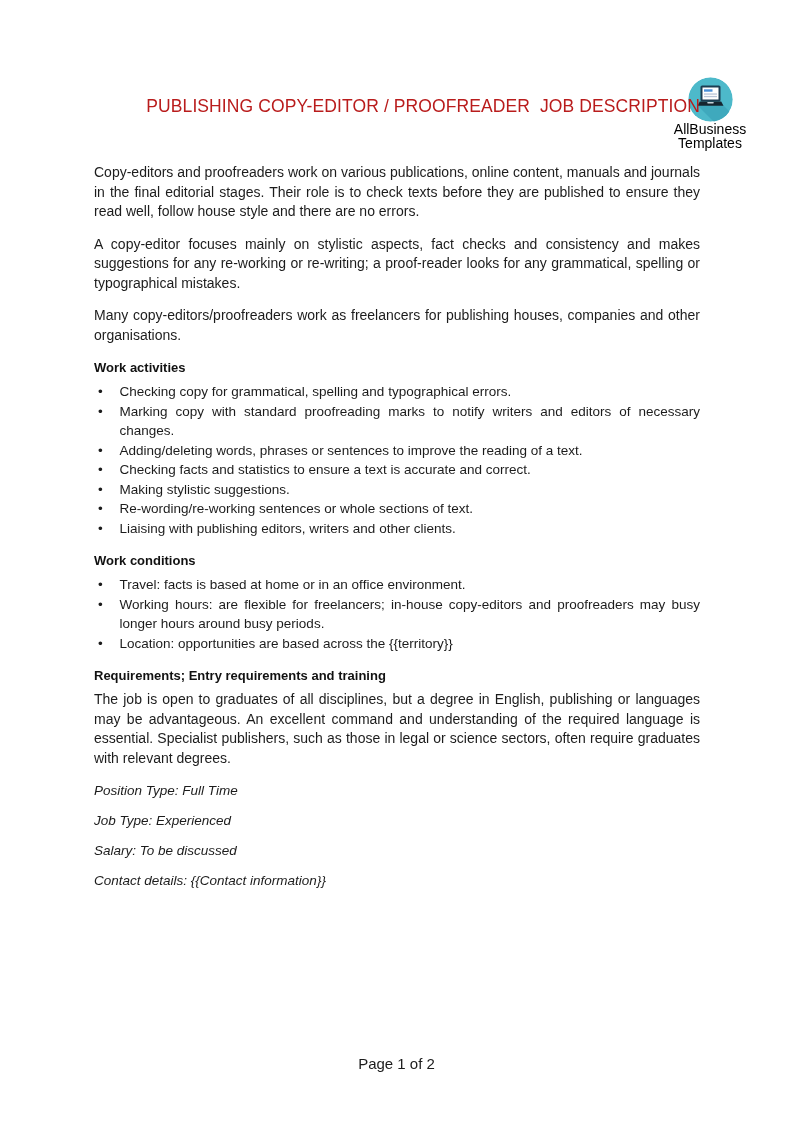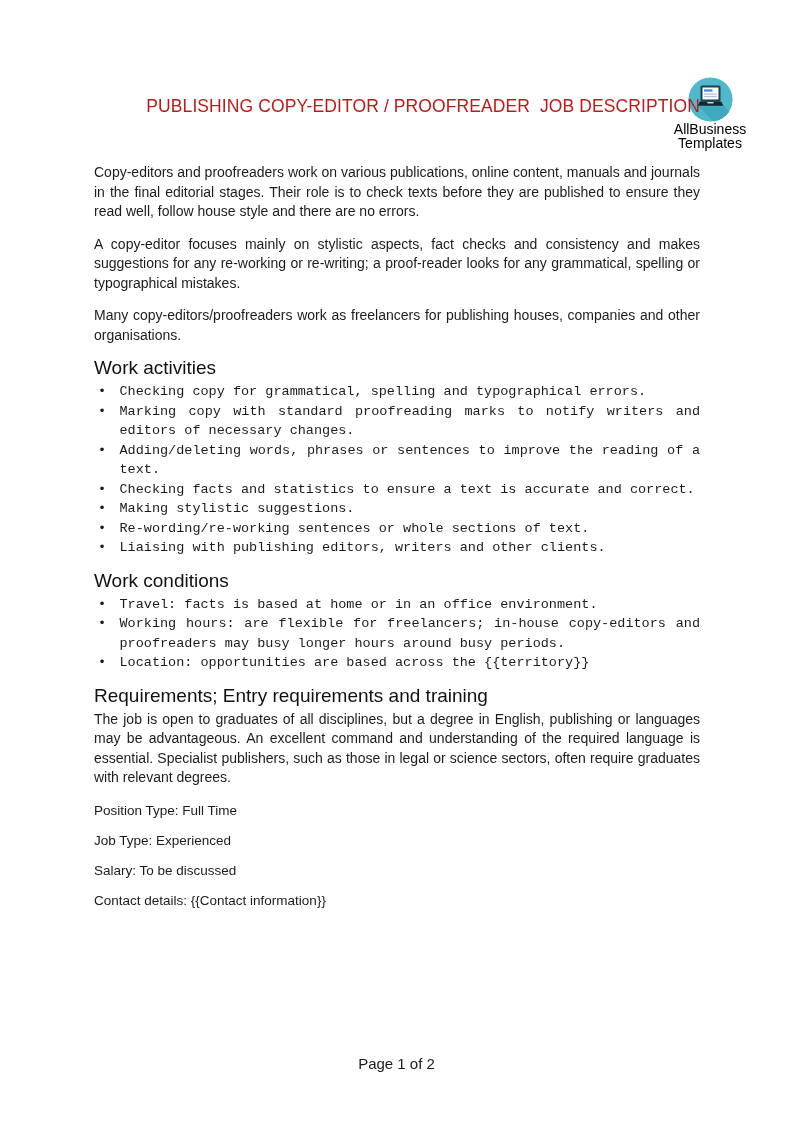--- a/index.html
+++ b/index.html
@@ -47,52 +47,52 @@
   }
 
   p.body-par {
     font-size: 14px;
     line-height: 19.5px;
     text-align: justify;
     margin: 1px 0 13px 0;
   }
 
   h2.sec-heading {
-    font-size: 19px;
+    font-size: 13px;
     line-height: 19.5px;
-    font-weight: normal;
+    font-weight: bold;
     color: #111;
     margin: 0 0 4.5px 0;
   }
 
   ul.bullet-list {
     list-style: none;
     margin: 0 0 13px 0;
     padding: 0;
-    font-family: Liberation Mono, monospace;
   }
   ul.bullet-list li {
     position: relative;
     padding-left: 25.5px;
     font-size: 13.5px;
     line-height: 19.5px;
     text-align: justify;
   }
   ul.bullet-list li::before {
     content: "\2022";
     position: absolute;
     left: 4px;
     top: 0;
   }
 
   p.detail-line {
     font-size: 13.5px;
     line-height: 19.5px;
     margin: 0 0 10.5px 0;
     white-space: pre-wrap;
+    font-style: italic;
   }
 
   .page-footer {
     position: absolute;
     left: 0; top: 1055px;
     width: 100%;
     text-align: center;
     font-size: 15px;
     color: #1c1c1c;
   }

